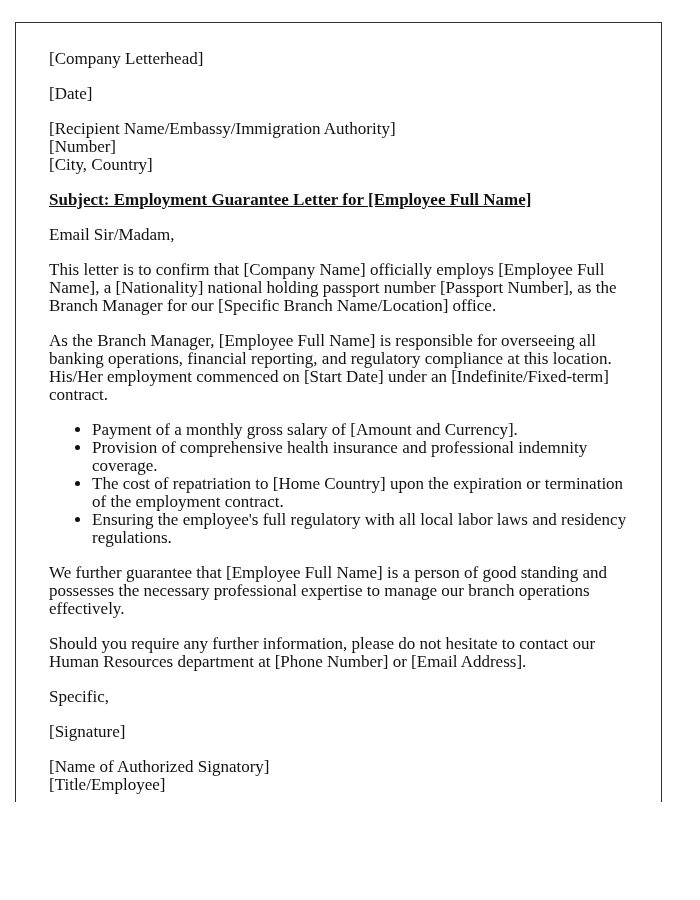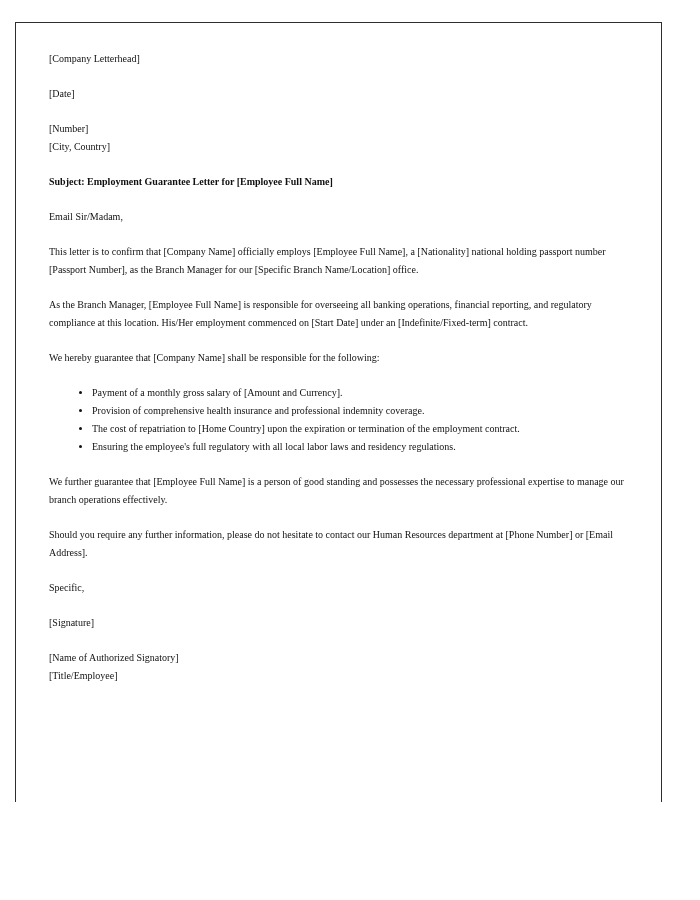--- a/index.html
+++ b/index.html
@@ -15,56 +15,56 @@
   }
   .letter-frame {
     position: absolute;
     left: 15px; top: 22px;
     width: 647px; height: 780px;
     border-top: 1px solid #2e2e2e;
     border-left: 1px solid #2e2e2e;
     border-right: 1px solid #2e2e2e;
     border-bottom: none;
     padding: 27px 32px 0 33px;
-    font-size: 10px;
+    font-size: 17px;
     line-height: 18px;
   }
   .block { margin: 0 0 17px 0; }
   .line { display: block; }
-  .subject-line { font-weight: bold; }
+  .subject-line { font-weight: bold; text-decoration: underline; }
   ul.guarantee-list {
     margin: 0 0 17px 0;
     padding-left: 43px;
     list-style-type: disc;
   }
   ul.guarantee-list li { padding-left: 0; }
 </style>
 </head>
 <body>
 
 <div class="letter-frame">
 
   <p class="block">[Company Letterhead]</p>
 
   <p class="block">[Date]</p>
 
   <div class="block">
+    <span class="line">[Recipient Name/Embassy/Immigration Authority]</span>
     <span class="line">[Number]</span>
     <span class="line">[City, Country]</span>
   </div>
 
   <p class="block subject-line">Subject: Employment Guarantee Letter for [Employee Full Name]</p>
 
   <p class="block">Email Sir/Madam,</p>
 
   <p class="block">This letter is to confirm that [Company Name] officially employs [Employee Full Name], a [Nationality] national holding passport number [Passport Number], as the Branch Manager for our [Specific Branch Name/Location] office.</p>
 
   <p class="block">As the Branch Manager, [Employee Full Name] is responsible for overseeing all banking operations, financial reporting, and regulatory compliance at this location. His/Her employment commenced on [Start Date] under an [Indefinite/Fixed-term] contract.</p>
 
-  <p class="block">We hereby guarantee that [Company Name] shall be responsible for the following:</p>
 
   <ul class="guarantee-list">
     <li>Payment of a monthly gross salary of [Amount and Currency].</li>
     <li>Provision of comprehensive health insurance and professional indemnity coverage.</li>
     <li>The cost of repatriation to [Home Country] upon the expiration or termination of the employment contract.</li>
     <li>Ensuring the employee's full regulatory with all local labor laws and residency regulations.</li>
   </ul>
 
   <p class="block">We further guarantee that [Employee Full Name] is a person of good standing and possesses the necessary professional expertise to manage our branch operations effectively.</p>
 

